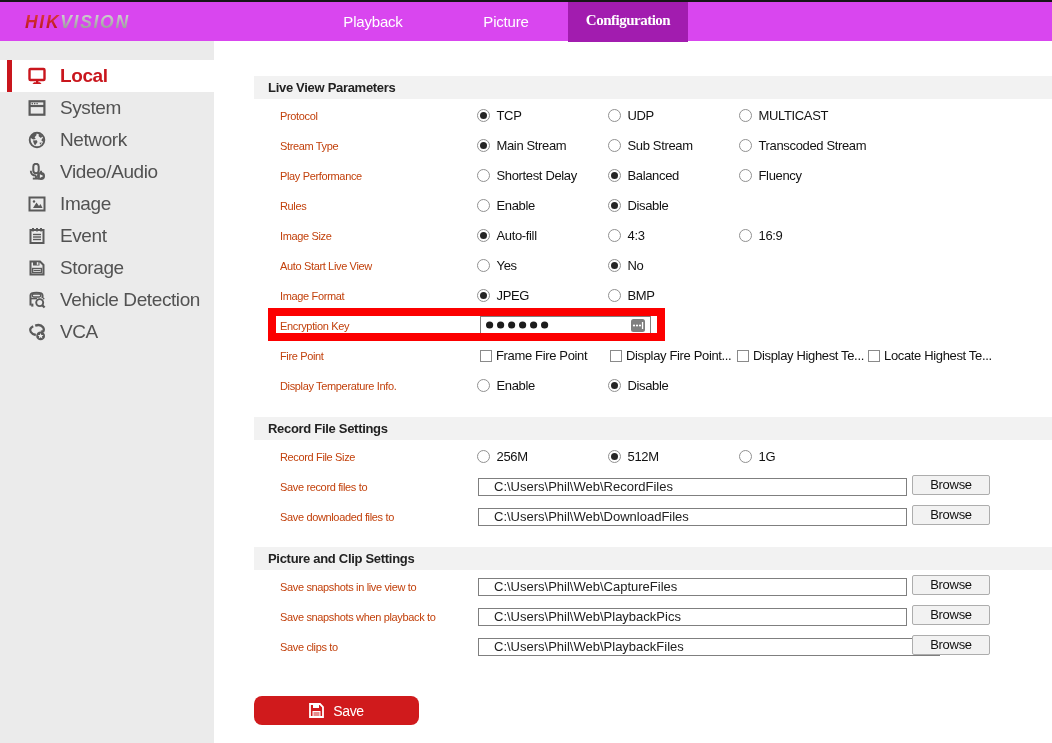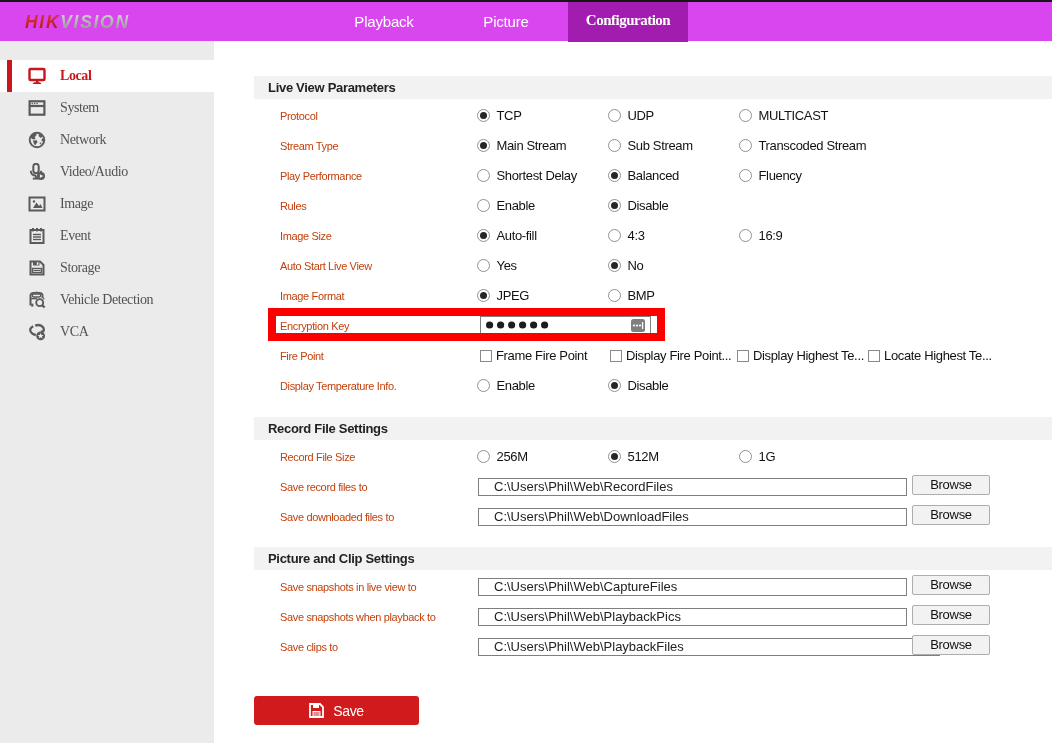--- a/index.html
+++ b/index.html
@@ -17,21 +17,21 @@
 #tab-config { position:absolute; left:568px; top:2px; width:120px; height:40px;
   background:#a21caf; color:#fff; font-weight:bold; font-size:15px;
   text-align:center; line-height:37px; letter-spacing:-0.5px;font-family:Liberation Serif, serif; }
 
 
 #sidebar { position:absolute; left:0; top:41px; width:214px; height:702px;
   background:#ebebeb; }
 .mitem { position:absolute; left:0; width:214px; height:32px; }
 .mitem .ic { position:absolute; left:28px; top:7px; width:18px; height:18px; }
 .mitem .lbl { position:absolute; left:60px; top:0; height:32px; line-height:32px;
-  font-size:14px; letter-spacing:-0.4px; color:#525252;font-family:Liberation Serif, serif; }
+  font-size:19px; letter-spacing:-0.4px; color:#525252; }
 .mitem.active { background:#fff; }
 .mitem.active .redbar { position:absolute; left:7px; top:0; width:5px; height:32px;
   background:#c9161d; }
 .mitem.active .lbl { color:#c9161d; font-weight:bold; }
 
 
 .secbar { position:absolute; left:254px; width:798px; height:23px;
   background:#f2f2f2; font-size:13px; font-weight:bold; color:#222;
   line-height:23px; padding-left:14px; letter-spacing:-0.3px; }
 .rowlbl { position:absolute; left:280px; font-size:11px; color:#c2410c;
@@ -53,21 +53,21 @@
 
 
 #ann { position:absolute; left:268px; top:308px; width:397px; height:33px;
   border:8px solid #fc0000; }
 
 
 #encinput { position:absolute; left:480px; top:316px; width:171px; height:18px;
   border:1px solid #808080; background:#fff; }
 
 #savebtn { position:absolute; left:254px; top:696px; width:165px; height:29px;
-  background:#d01a1c; border-radius:3px; color:#fff; font-size:14px;
+  background:#d01a1c; border-radius:8px; color:#fff; font-size:14px;
   letter-spacing:-0.3px; display:flex; align-items:center; justify-content:center; }
 </style>
 </head>
 <body>
 <div id="page">
 
   <div id="header">
     <svg id="logo" width="112" height="26" viewBox="0 0 112 26">
       <defs>
         <linearGradient id="gsilver" x1="0" y1="0" x2="0" y2="1">
@@ -75,21 +75,21 @@
           <stop offset="1" stop-color="#8f8f8f"></stop>
         </linearGradient>
         <linearGradient id="gred" x1="0" y1="0" x2="0" y2="1">
           <stop offset="0" stop-color="#e03a40"></stop>
           <stop offset="1" stop-color="#b5121a"></stop>
         </linearGradient>
       </defs>
       <text x="0" y="19" font-family="Liberation Sans, sans-serif" font-size="17.5" font-weight="bold" font-style="italic" letter-spacing="1.7">
         <tspan fill="url(#gred)">HIK</tspan><tspan fill="url(#gsilver)">VISION</tspan></text>
     </svg>
-    <div class="navtab" style="left:323px;">Playback</div>
+    <div class="navtab" style="left:312px;">Playback</div>
     <div class="navtab" style="left:445px;">Picture</div>
   </div>
   <div id="tab-config">Configuration</div>
 
   <div id="sidebar">
     <div class="mitem active" style="top:19px;">
         <div class="redbar"></div>
       <svg class="ic" viewBox="0 0 18 18">
           <g fill="none" stroke="#c9161d" stroke-width="2.4">
             <rect x="1.5" y="2" width="15" height="11" rx="1"></rect>

